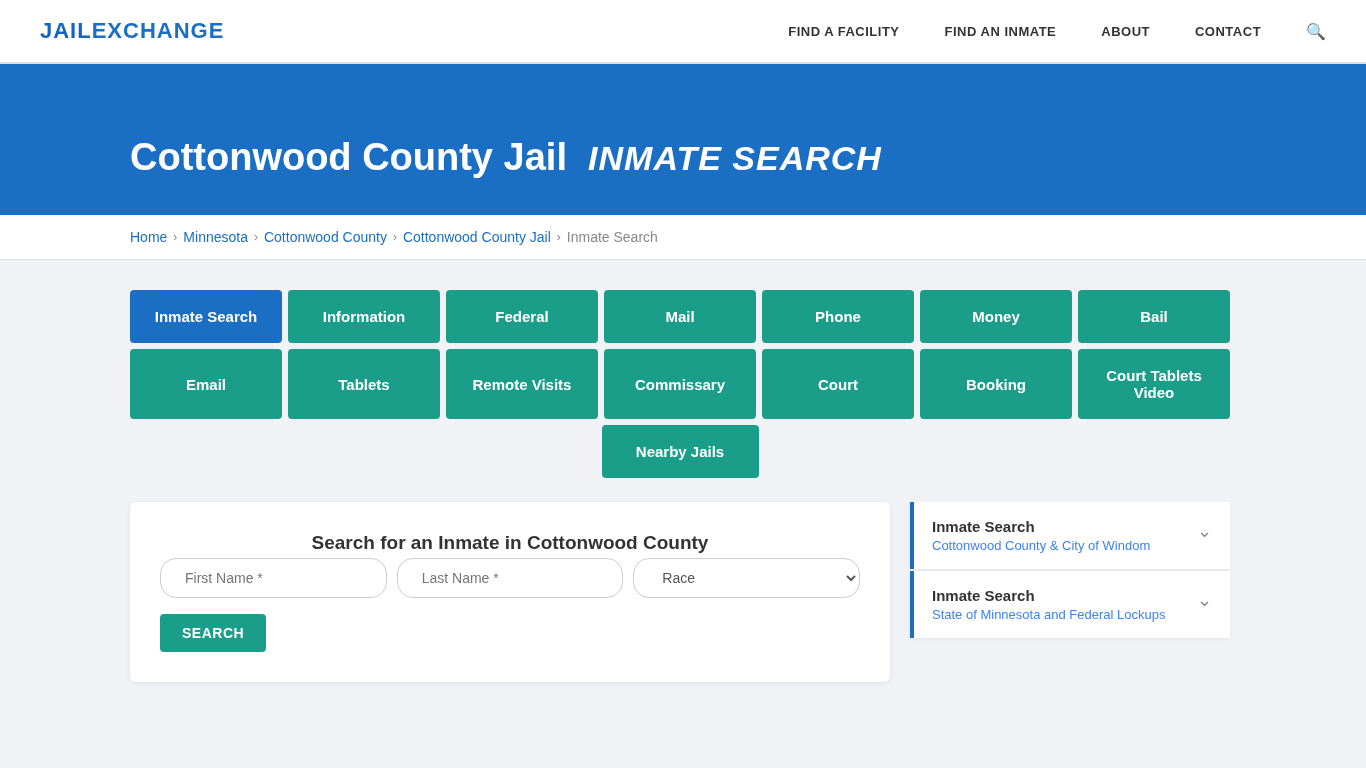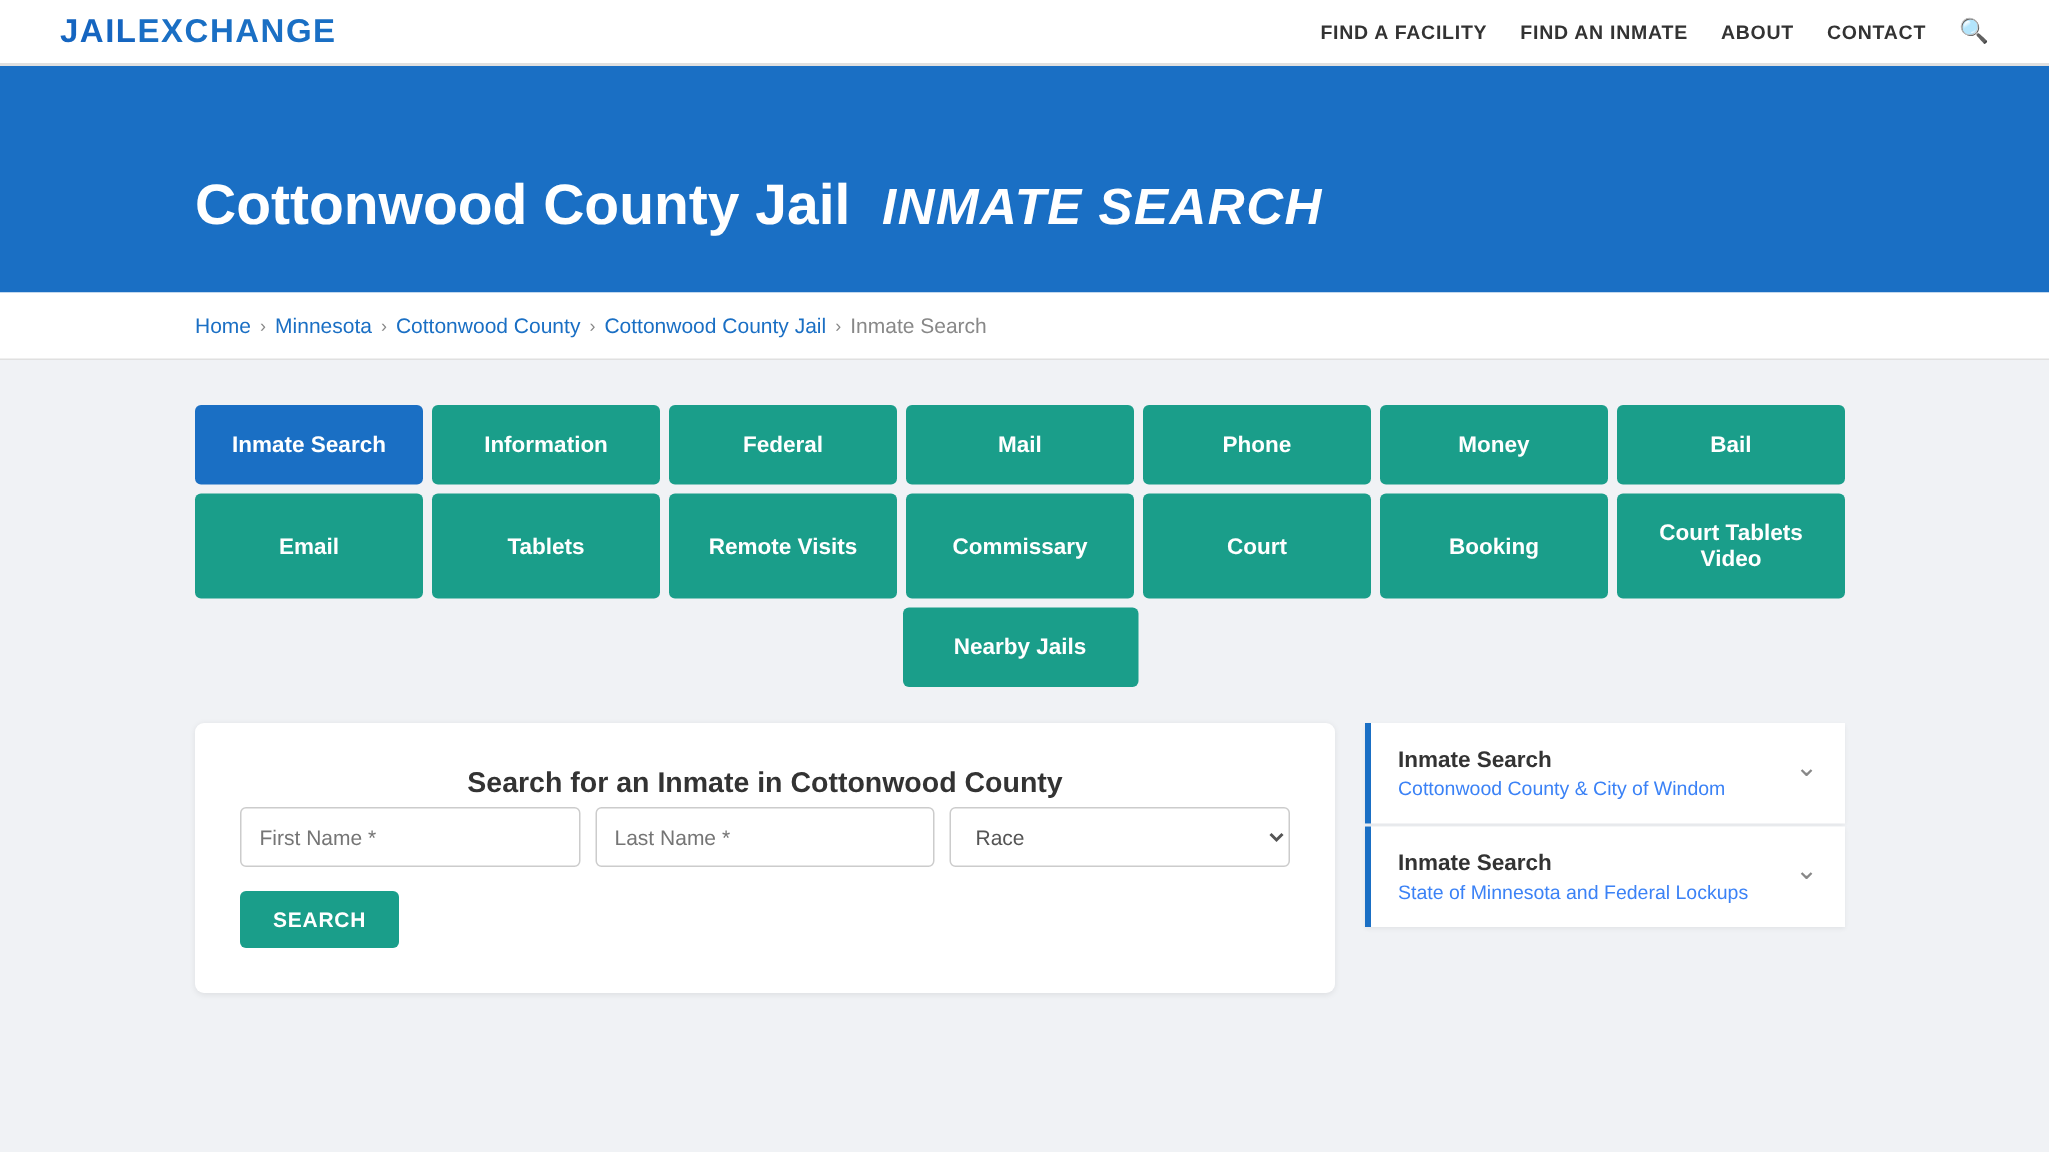--- a/index.html
+++ b/index.html
@@ -6,36 +6,36 @@
     body { font-family: Arial, sans-serif; background: #f0f2f5; color: #333; }
 
     
     .header {
       background: #fff;
       border-bottom: 2px solid #e0e0e0;
       padding: 0 40px;
       display: flex;
       align-items: center;
       justify-content: space-between;
-      height: 44px;
+      height: 64px;
     }
     .logo {
       font-size: 22px;
       font-weight: 900;
       letter-spacing: 1px;
       color: #333;
       text-transform: uppercase;
     }
     .logo span {
       color: #1565c0;
     }
     .nav {
       display: flex;
       align-items: center;
-      gap: 22px;
+      gap: 45px;
     }
     .nav-item {
       font-size: 13px;
       font-weight: 700;
       color: #333;
       text-transform: uppercase;
       letter-spacing: 0.5px;
       cursor: pointer;
     }
     .nav-search {
@@ -165,23 +165,23 @@
     }
     .search-fields {
       display: flex;
       gap: 10px;
       margin-bottom: 16px;
       flex-wrap: wrap;
     }
     .search-fields input, .search-fields select {
       flex: 1;
       min-width: 120px;
-      padding: 10px 12px;
+      padding: 10px 24px;
       border: 1px solid #ccc;
-      border-radius: 4px;
+      border-radius: 16px;
       font-size: 14px;
       color: #555;
       background: #fff;
     }
     .btn-search {
       background: #1a9e8a;
       color: #fff;
       border: none;
       padding: 11px 22px;
       border-radius: 4px;

